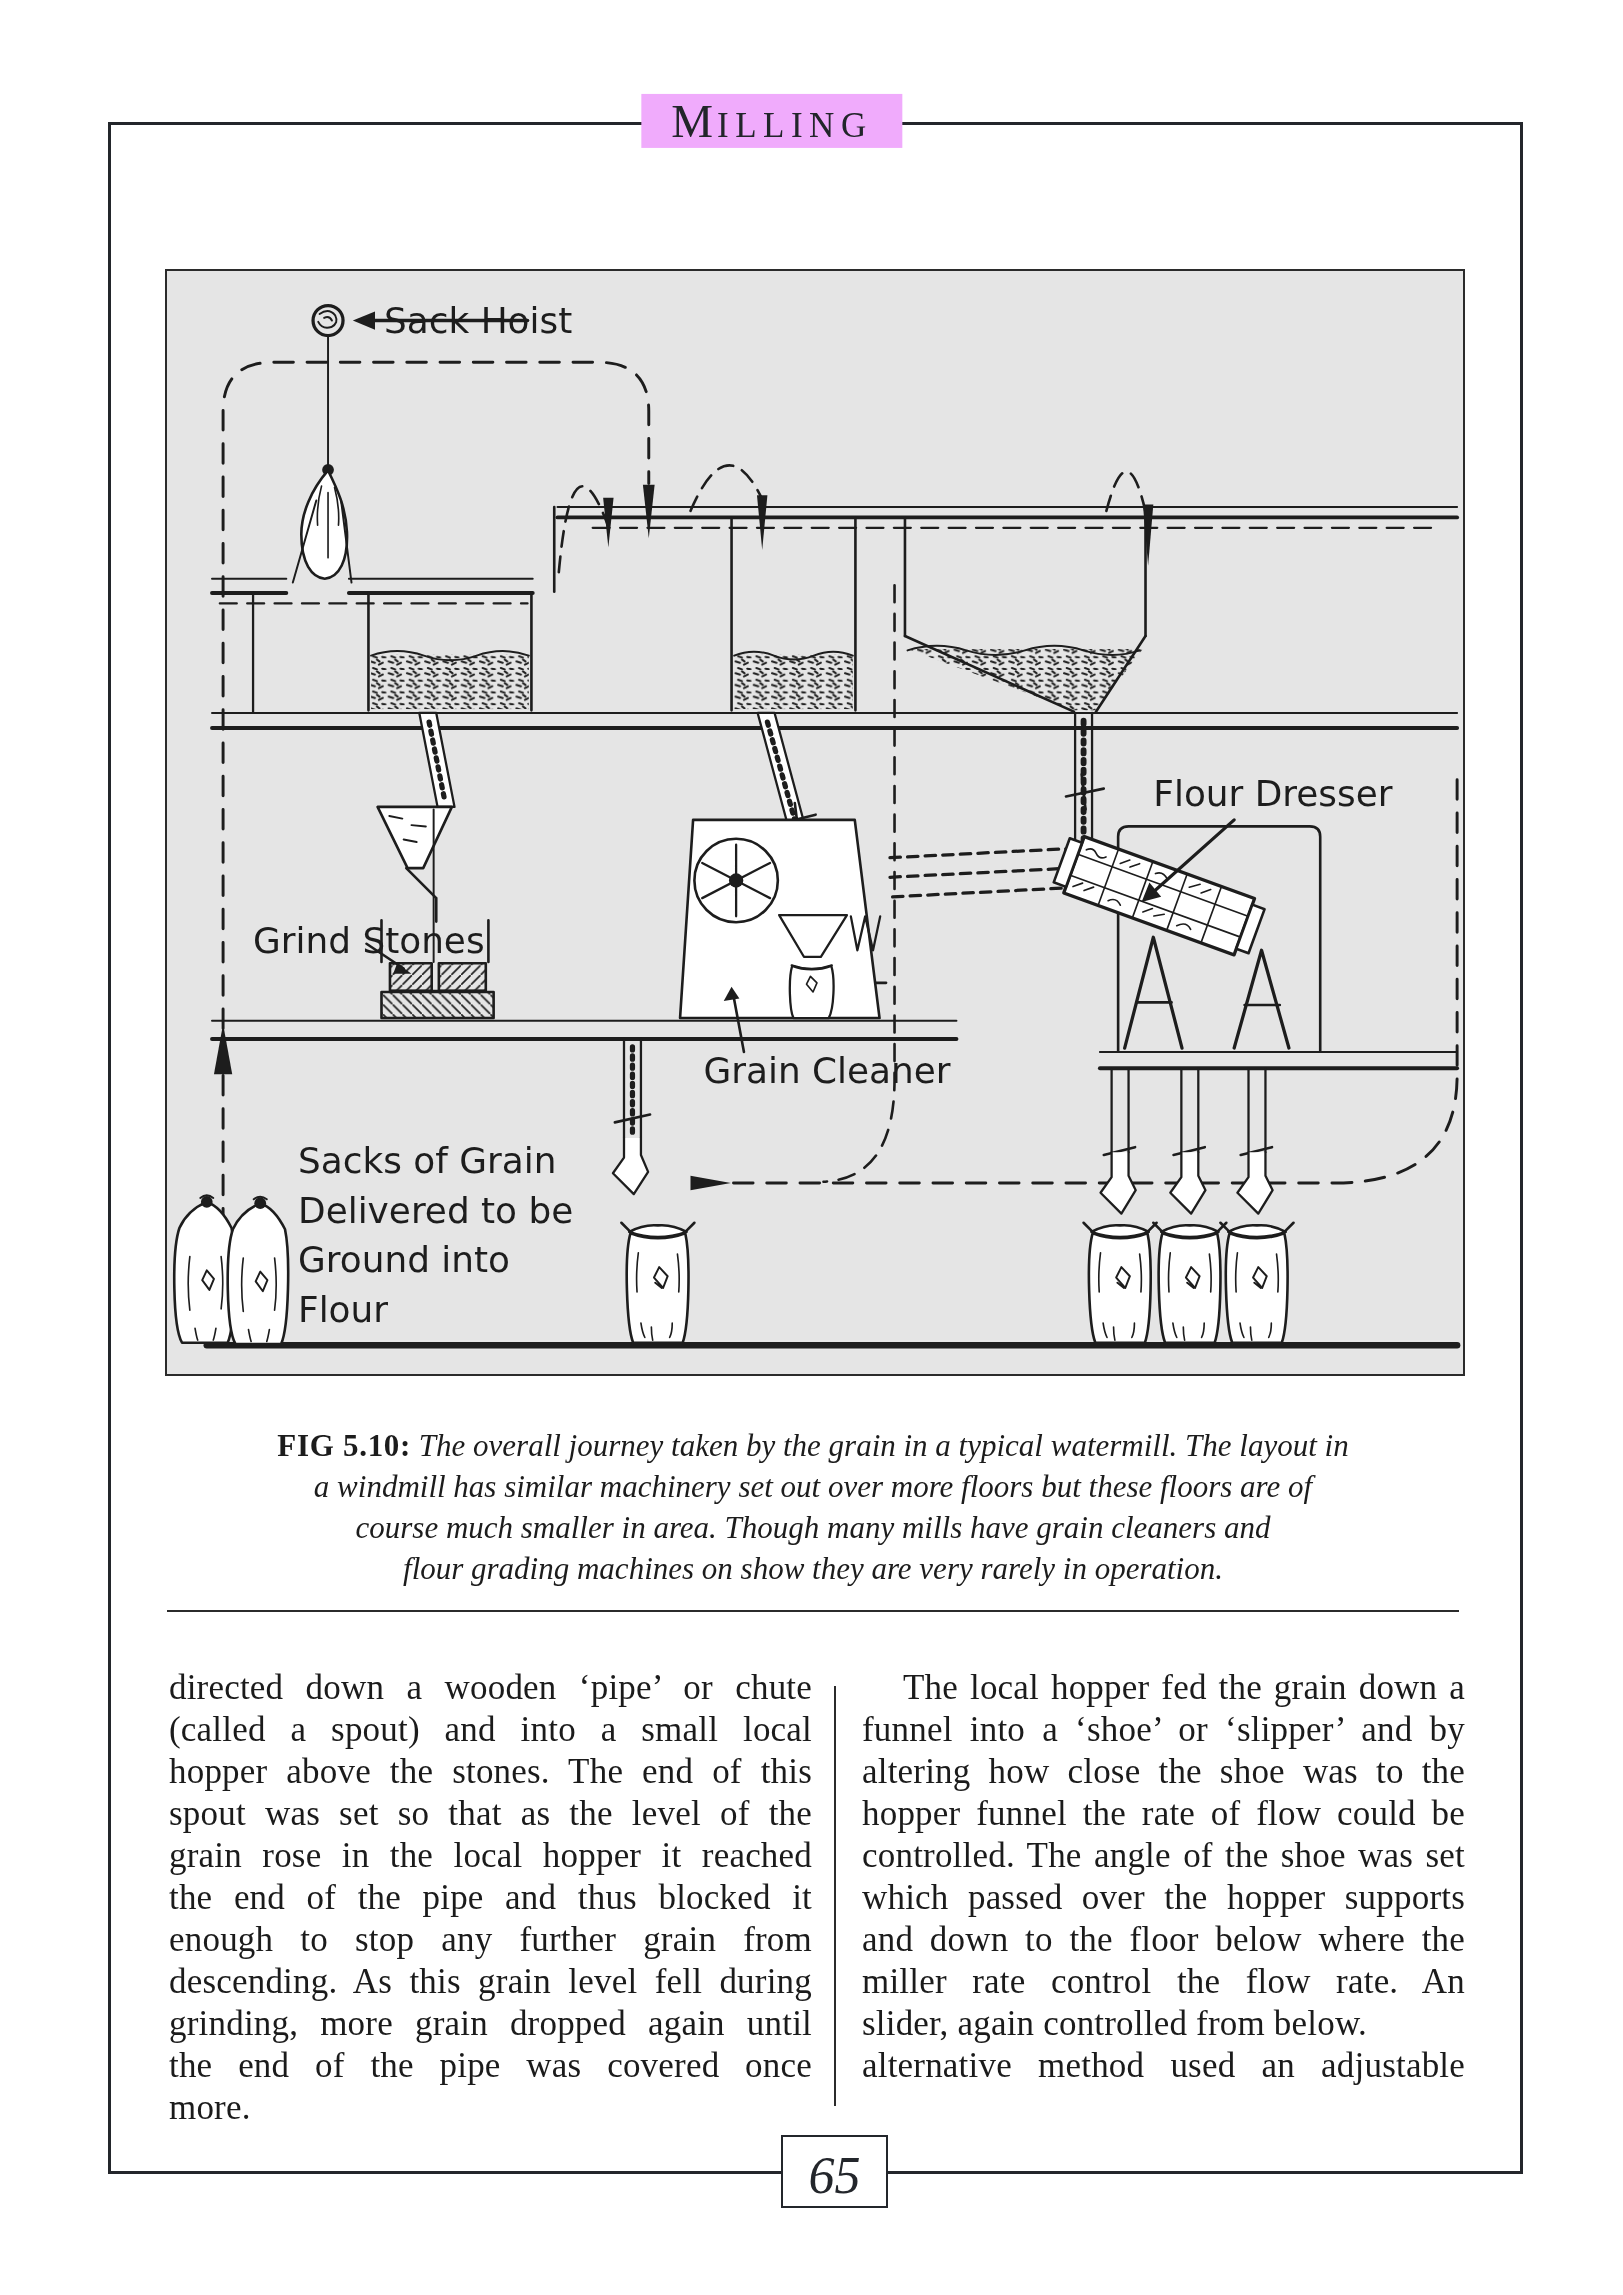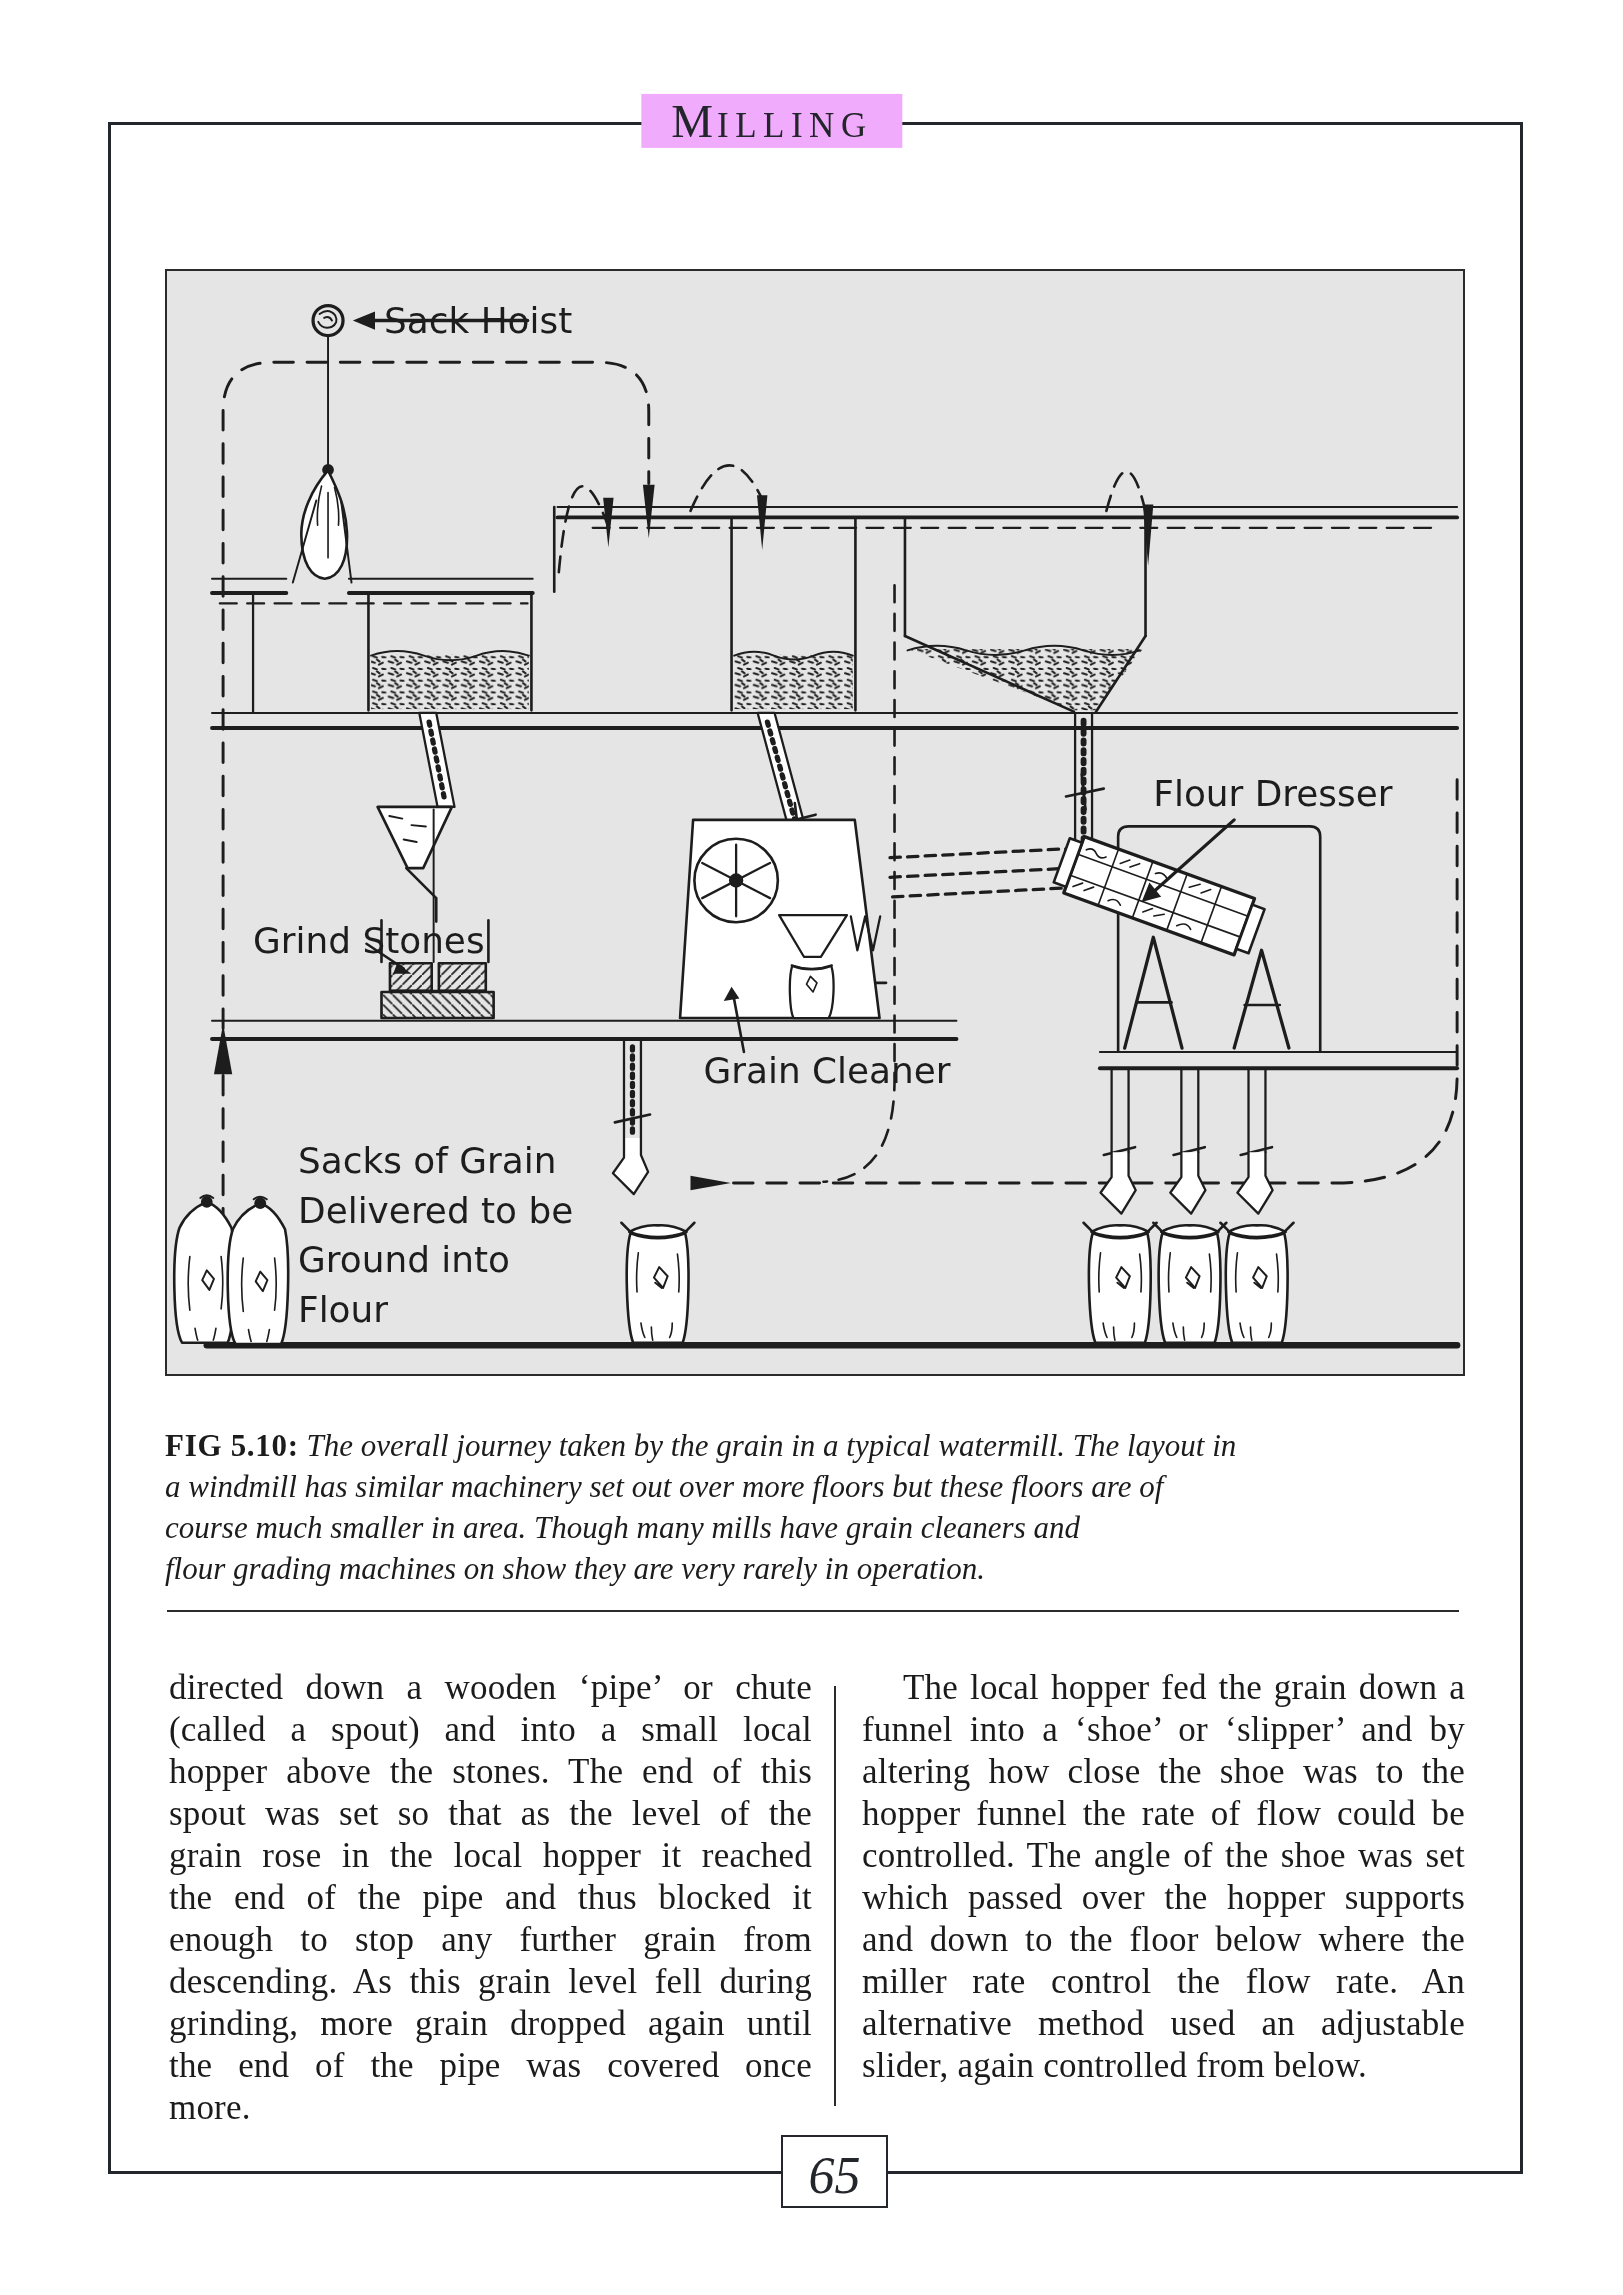--- a/index.html
+++ b/index.html
@@ -7,21 +7,21 @@
        font-family:"Liberation Serif",serif;color:#1d1d1d}
   .abs{position:absolute}
   #page-border{left:108px;top:122px;width:1409px;height:2046px;border:3.3px solid #23262b}
   #page-header{left:772px;top:122px;transform:translate(-50%,-52%);background:#f0abfc;
        padding:0 30px;white-space:nowrap;color:#22252a}
   .hM{font-size:47px;letter-spacing:3.9px}
   .hRest{font-size:35px;letter-spacing:6.5px;text-transform:uppercase}
   #figure-box{left:165px;top:269px;width:1296px;height:1103px;border:2px solid #2b2b2b;background:#e5e5e5}
   #figure-box svg{display:block;width:100%;height:100%}
   #caption{left:165px;top:1425px;width:1296px}
-  .cap-line{font-style:italic;font-size:31px;line-height:41px;text-align:left;color:#1c1c1c}
+  .cap-line{font-style:italic;font-size:31px;line-height:41px;text-align:center;color:#1c1c1c}
   .figlab{font-style:normal;font-weight:bold;letter-spacing:0.7px}
   #rule{left:167px;top:1610px;width:1292px;height:2px;background:#2b2b2b}
   #col-divider{left:834px;top:1686px;width:2px;height:420px;background:#2b2b2b}
   .col{top:1667px}
   #col-left{left:169px;width:643px}
   #col-right{left:862px;width:603px}
   .bl{font-size:35px;line-height:42px;text-align:justify;text-align-last:justify;
       color:#1b1b1b;letter-spacing:0.2px}
   .bl.last{text-align-last:left}
   .bl.indent{text-indent:41px}
@@ -249,20 +249,20 @@
 
 <div id="col-right" class="abs col">
   <div class="bl indent">The local hopper fed the grain down a</div>
   <div class="bl" ind-x="">funnel into a ‘shoe’ or ‘slipper’ and by</div>
   <div class="bl">altering how close the shoe was to the</div>
   <div class="bl">hopper funnel the rate of flow could be</div>
   <div class="bl">controlled. The angle of the shoe was set</div>
   <div class="bl">which passed over the hopper supports</div>
   <div class="bl">and down to the floor below where the</div>
   <div class="bl">miller rate control the flow rate. An</div>
+  <div class="bl last">slider, again controlled from below.</div>
   <div class="bl">alternative method used an adjustable</div>
-  <div class="bl last">slider, again controlled from below.</div>
 </div>
 
 <div id="page-num-box" class="abs">
   <span id="page-num">65</span>
 </div>
 
 
 </body></html>

